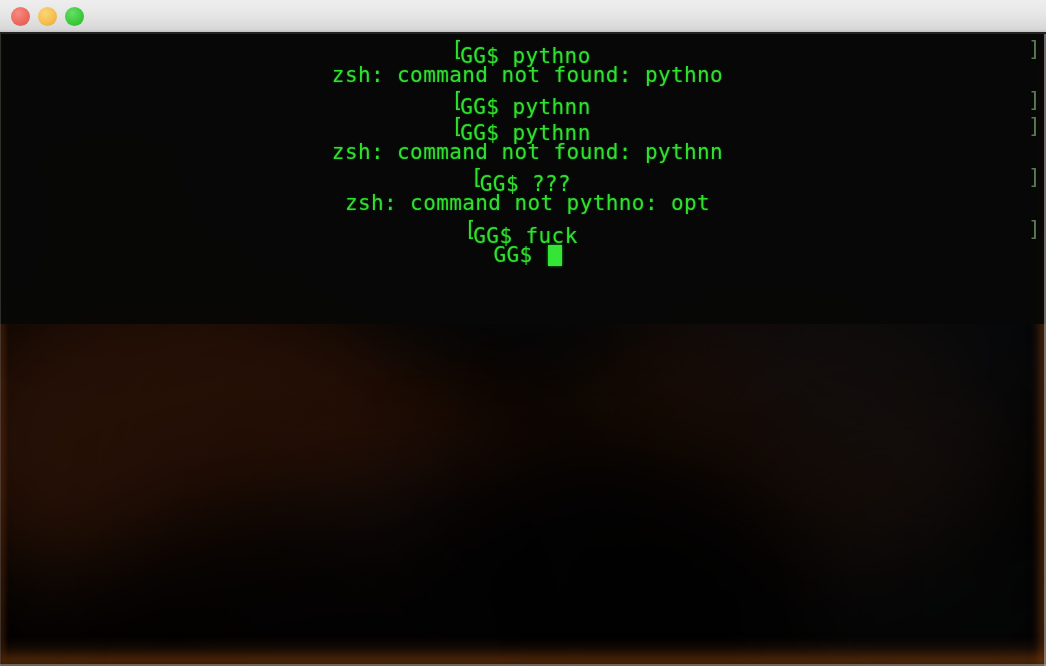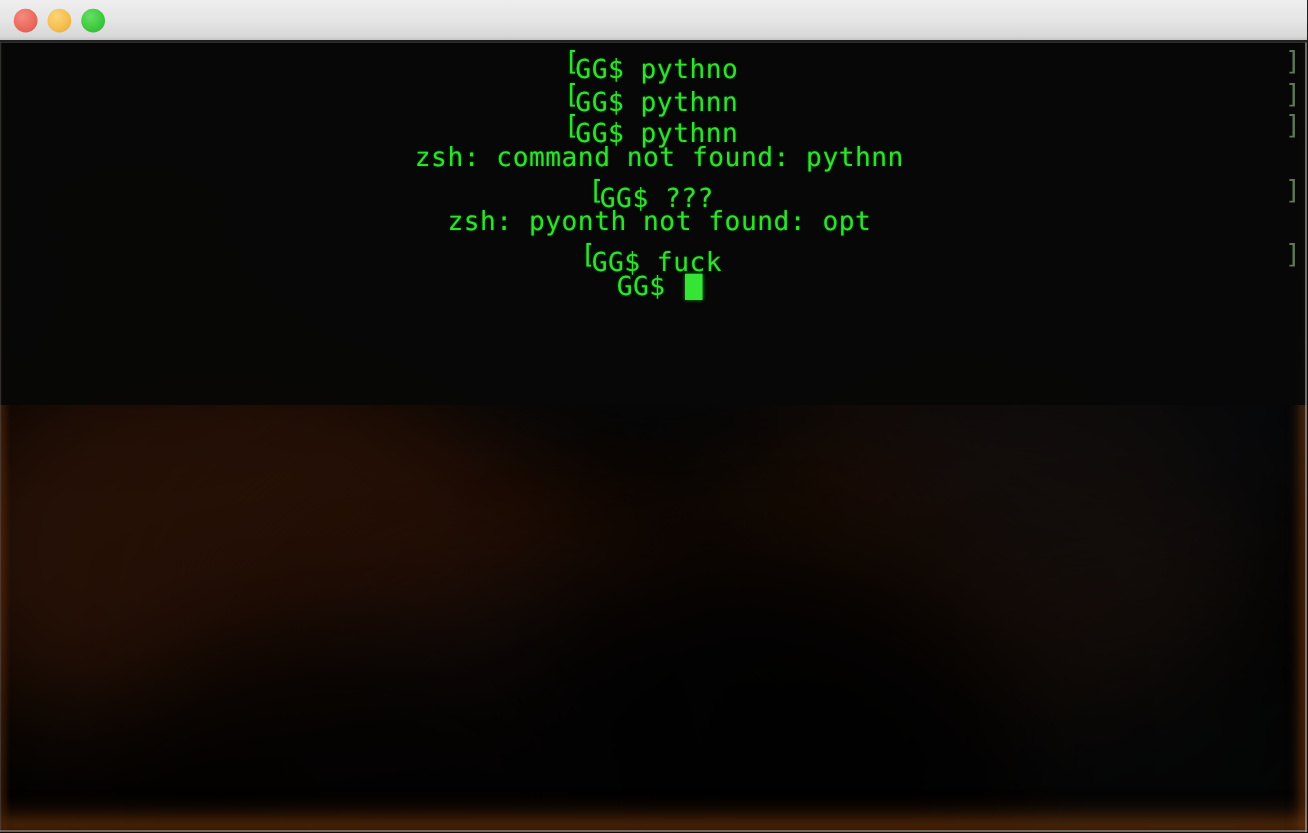--- a/index.html
+++ b/index.html
@@ -234,25 +234,26 @@
     <div id="wallpaper-veil"></div>
     <div id="bottom-glow"></div>
     <div id="right-glow"></div>
     <div id="left-glow"></div>
   </div>
 
   <div id="screen">
     <div id="screen-bg"></div>
     <div id="lines">
         <div class="line line-prompt"><span class="lead-bracket">[</span><span>GG$</span><span> pythno</span><span class="trail-bracket">]</span></div>
+        <div class="line line-output"><span>zsh: command not found: pythno</span></div>
         <div class="line line-prompt"><span class="lead-bracket">[</span><span>GG$</span><span> pythnn</span><span class="trail-bracket">]</span></div>
         <div class="line line-prompt"><span class="lead-bracket">[</span><span>GG$</span><span> pythnn</span><span class="trail-bracket">]</span></div>
         <div class="line line-output"><span>zsh: command not found: pythnn</span></div>
         <div class="line line-prompt"><span class="lead-bracket">[</span><span>GG$</span><span> ???</span><span class="trail-bracket">]</span></div>
-        <div class="line line-output"><span>zsh: pyonth not found: opt</span></div>
+        <div class="line line-output"><span>zsh: command not pythno: opt</span></div>
         <div class="line line-prompt"><span class="lead-bracket">[</span><span>GG$</span><span> fuck</span><span class="trail-bracket">]</span></div>
         <div class="line line-current"><span>GG$</span><span> </span><span id="cursor"></span></div>
       </div>
   </div>
 
   <div id="title-bar">
     <div id="traffic-lights">
       <div class="tl tl-close"></div>
       <div class="tl tl-min"></div>
       <div class="tl tl-max"></div>

